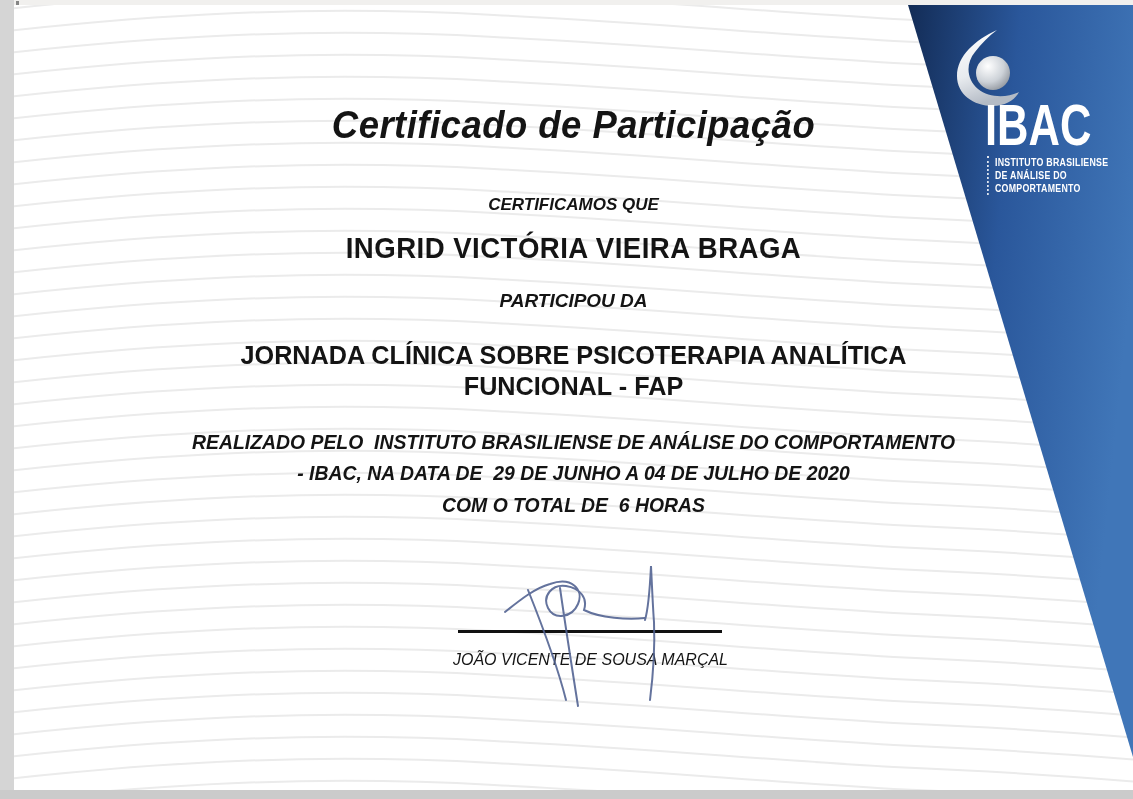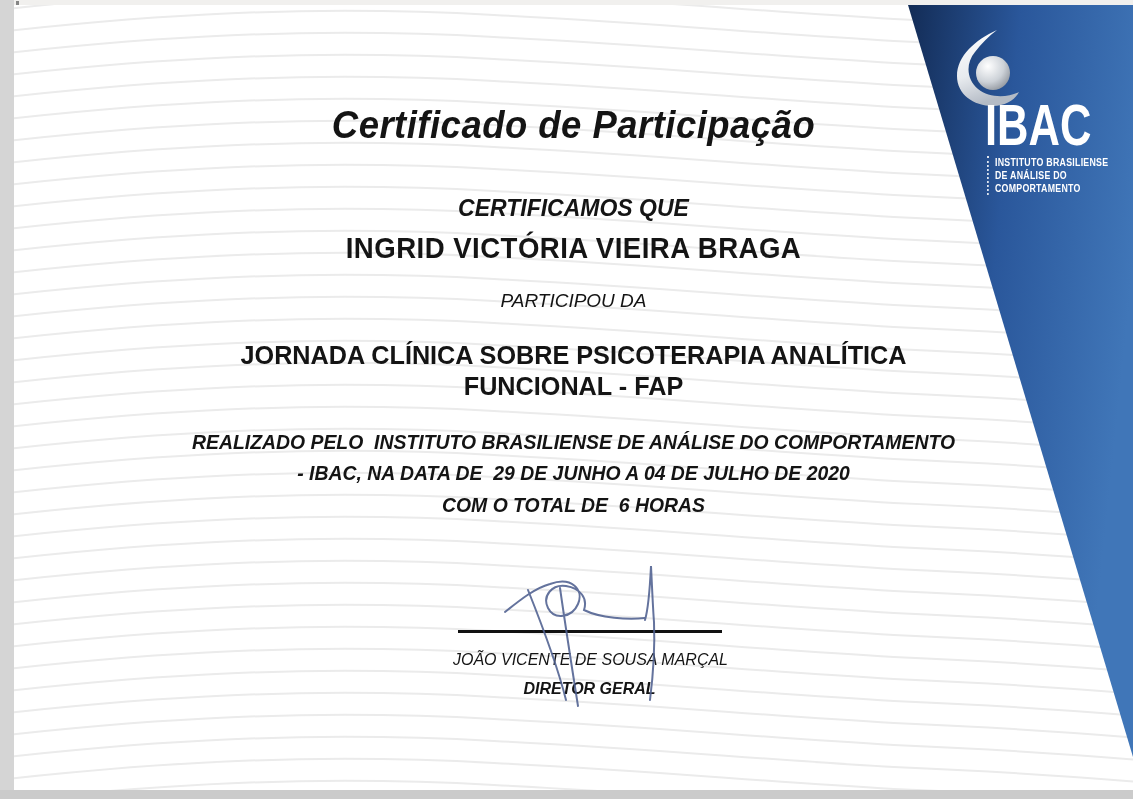--- a/index.html
+++ b/index.html
@@ -17,23 +17,23 @@
   .cert{
     position:absolute;left:14px;top:5px;width:1119px;height:785px;
     background:#ffffff;overflow:hidden;
   }
   .waves,.band-svg,.sig-svg{position:absolute;left:0;top:0;}
 
   .content{position:absolute;left:0;top:0;width:1119px;height:785px;padding-left:7px;box-sizing:border-box;}
   .line{position:absolute;left:0;right:0;text-align:center;color:#141414;white-space:pre-wrap;}
 
   .title{top:99px;font-size:38px;font-weight:bold;font-style:italic;transform:scaleX(.96);letter-spacing:.5px;}
-  .certify{top:190px;font-size:23px;font-weight:bold;font-style:italic;}
+  .certify{top:190px;font-size:17px;font-weight:bold;font-style:italic;}
   .recipient{top:226px;font-size:30px;font-weight:bold;transform:scaleX(.92);letter-spacing:.5px;}
-  .participated{top:285px;font-size:19px;font-weight:normal;font-style:italic;}
+  .participated{top:285px;font-size:19px;font-weight:bold;font-style:italic;}
   .course{font-size:26px;font-weight:bold;transform:scaleX(.97);}
   .course1{top:335px;}
   .course2{top:366px;}
   .details{font-size:20px;font-weight:bold;font-style:italic;transform:scaleX(.97);}
   .det1{top:426px;}
   .det2{top:457px;}
   .det3{top:489px;}
 
   .sig-rule{position:absolute;left:444px;top:625px;width:264px;height:3px;background:#111;}
   .sig-name{top:646px;font-size:16px;font-weight:normal;font-style:italic;margin-left:34px;}
@@ -145,21 +145,20 @@
     <div class="line recipient">INGRID VICTÓRIA VIEIRA BRAGA</div>
     <div class="line participated">PARTICIPOU DA</div>
     <div class="line course course1">JORNADA CLÍNICA SOBRE PSICOTERAPIA ANALÍTICA</div>
     <div class="line course course2">FUNCIONAL - FAP</div>
     <div class="line details det1">REALIZADO PELO  INSTITUTO BRASILIENSE DE ANÁLISE DO COMPORTAMENTO</div>
     <div class="line details det2">- IBAC, NA DATA DE  29 DE JUNHO A 04 DE JULHO DE 2020</div>
     <div class="line details det3">COM O TOTAL DE  6 HORAS</div>
 
     <div class="sig-rule"></div>
     <div class="line sig-name">JOÃO VICENTE DE SOUSA MARÇAL</div>
-    <div class="line sig-role">DIRETOR GERAL</div>
   </div>
 
   <svg class="sig-svg" width="1119" height="785" viewBox="0 0 1119 785" fill="none" stroke="#4f6090" stroke-width="2" stroke-linecap="round" opacity="0.88">
     <path d="M491 607 C506 595, 521 583, 536 579 C558 571, 570 585, 564 599
              C558 613, 540 615, 534 603 C528 591, 538 579, 552 581
              C566 583, 574 593, 570 605 C586 613, 614 615, 631 613"></path>
     <path d="M631 615 C634 605, 636 581, 637 561 C638 581, 639 605, 640 617
              C641 641, 639 671, 636 695"></path>
     <path d="M514 585 C526 615, 542 655, 552 695"></path>
     <path d="M546 583 C552 625, 558 663, 564 701"></path>

